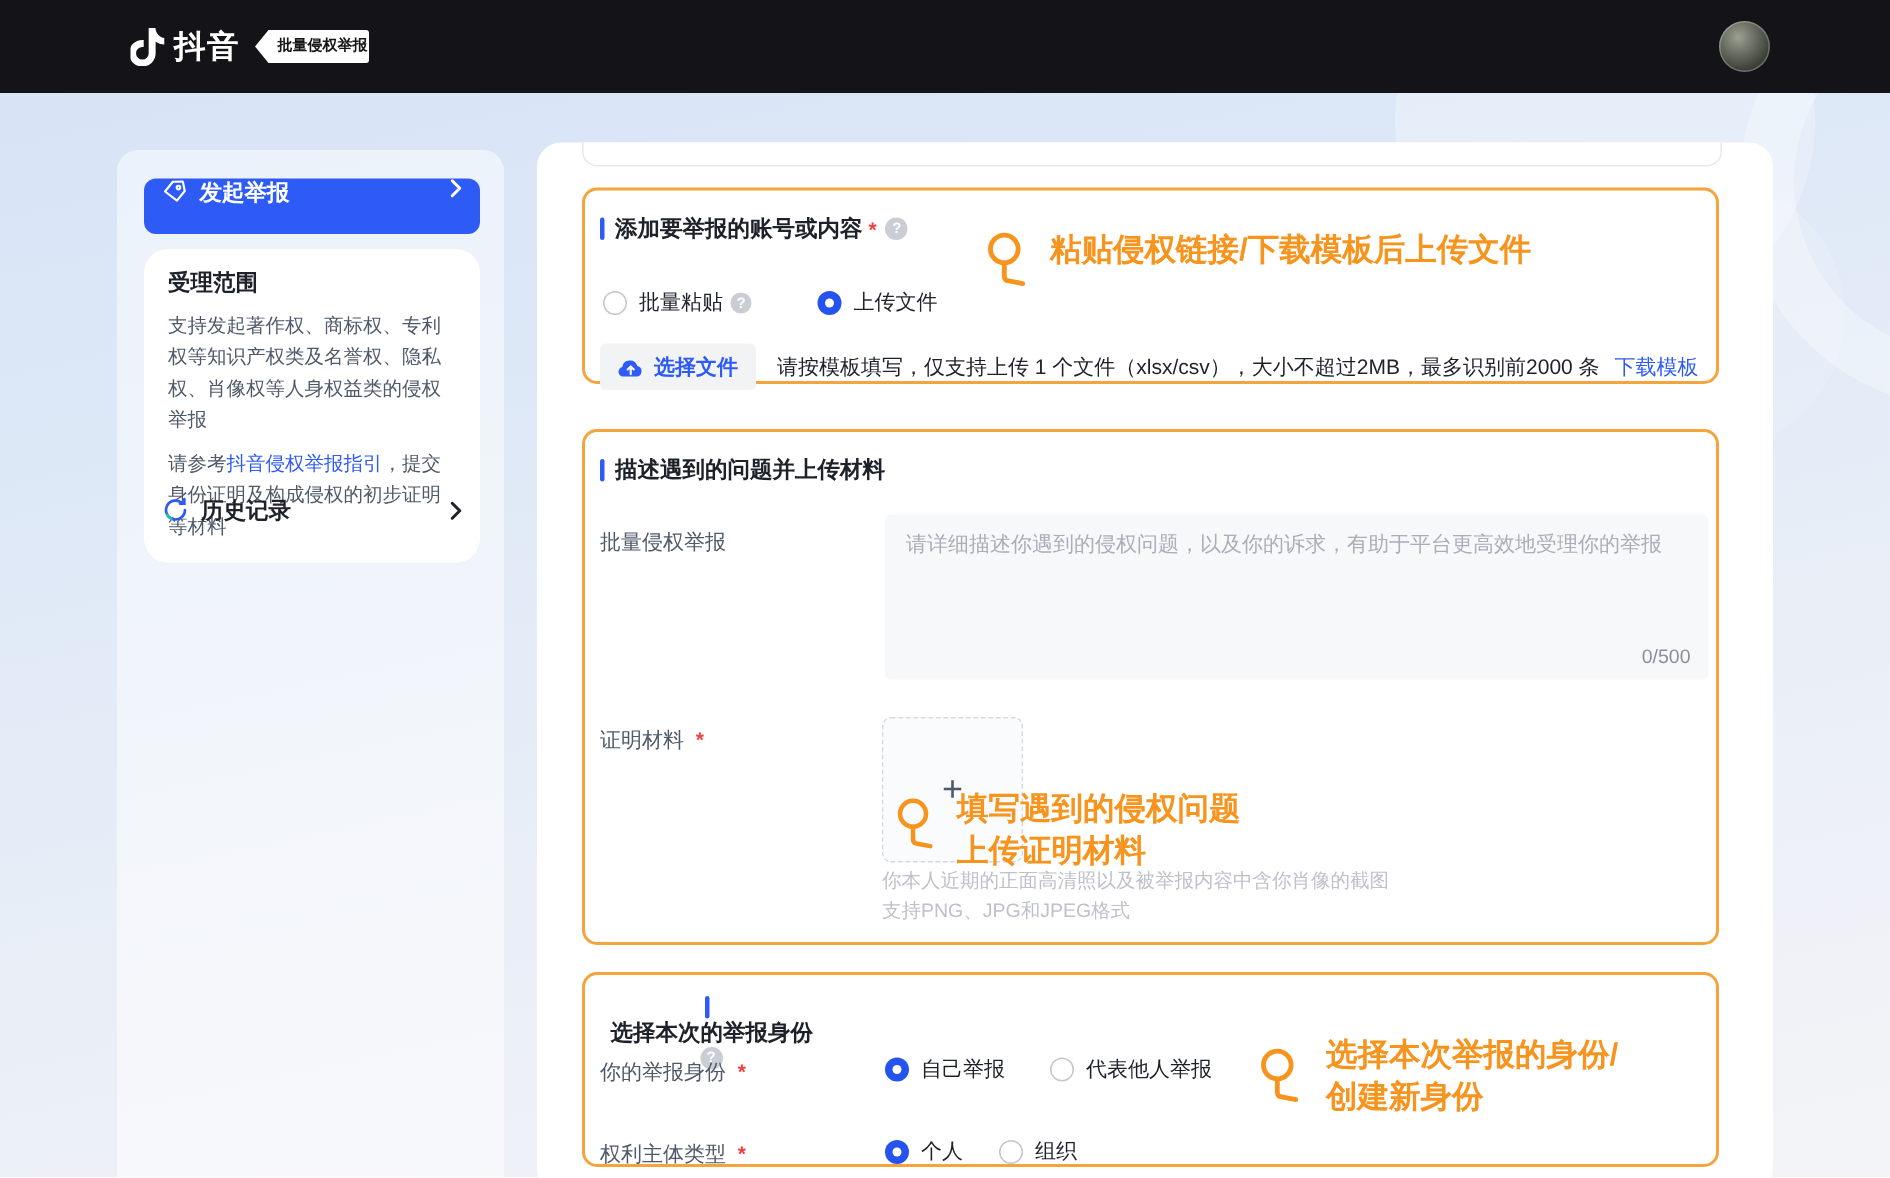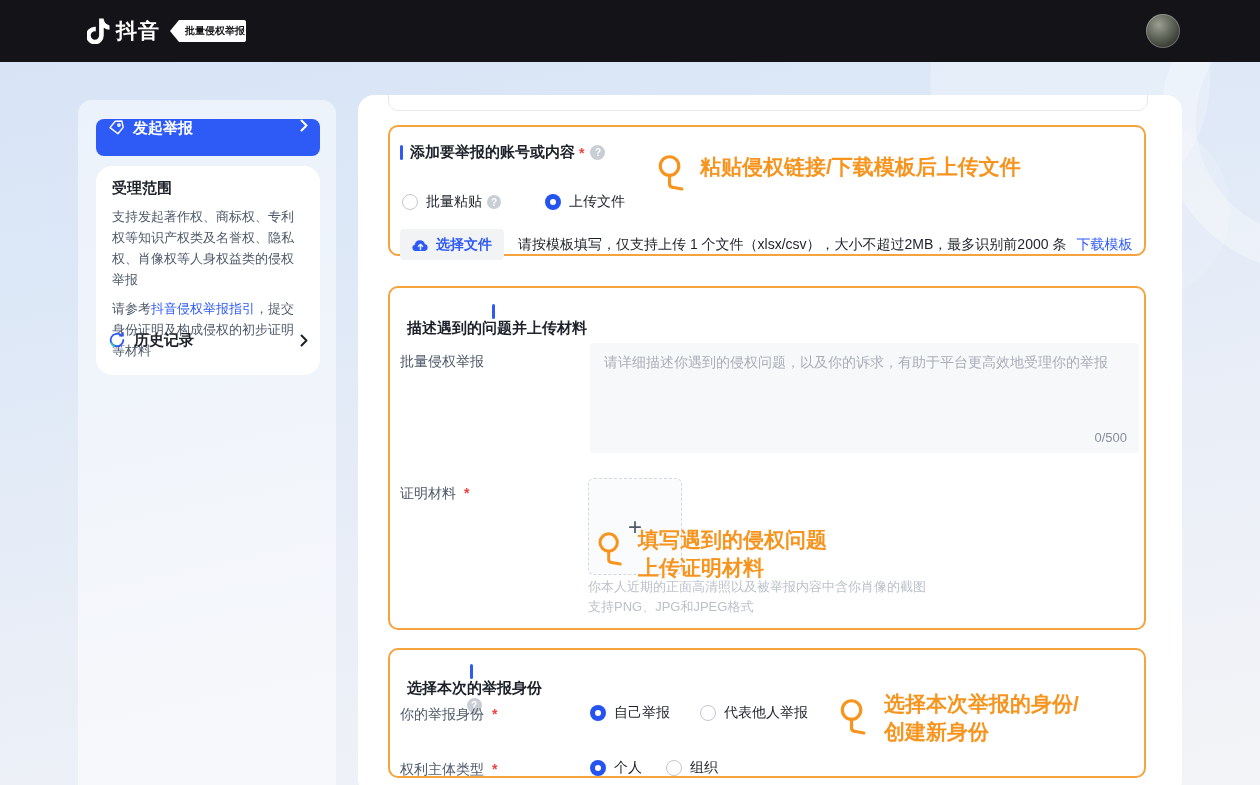--- a/index.html
+++ b/index.html
@@ -185,21 +185,21 @@
         </span>
         <span class="t">选择文件</span>
       </div>
       <div class="row-flex" style="left:128px;top:102px;height:31px;gap:10px;">
         <span class="rule-text">请按模板填写，仅支持上传 1 个文件（xlsx/csv），大小不超过2MB，最多识别前2000 条</span>
         <span class="link-blue">下载模板</span>
       </div>
     </div>
 
     <div class="section sec-desc">
-      <div class="sec-head" style="top:16px;flex-direction:column;">
+      <div class="sec-head" style="top:16px;">
         <span class="blue-bar"></span>
         <span class="sec-title">描述遇到的问题并上传材料</span>
       </div>
 
       <div class="fld-label" style="top:65px;">批量侵权举报</div>
       <div class="textarea-wrap">
         <textarea placeholder="请详细描述你遇到的侵权问题，以及你的诉求，有助于平台更高效地受理你的举报" style=""></textarea>
         <div class="counter">0/500</div>
       </div>
 

